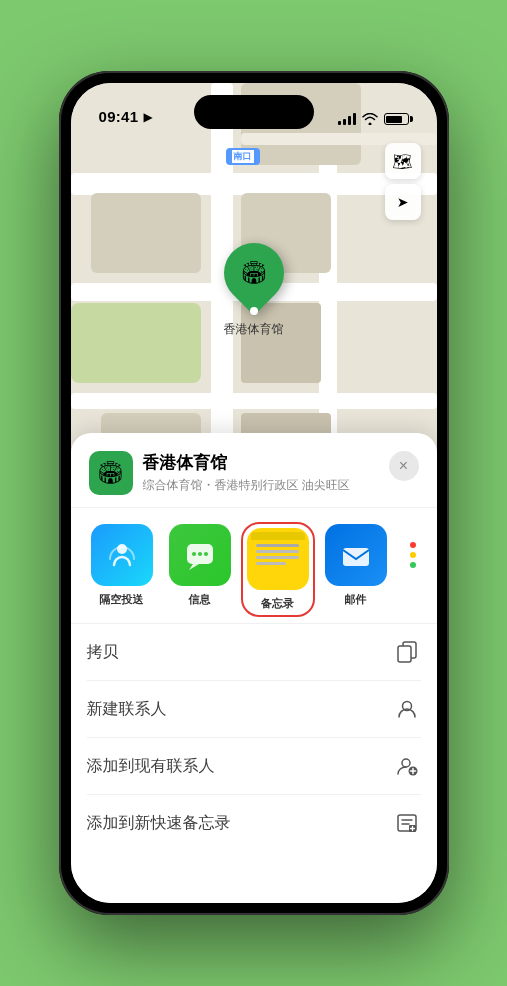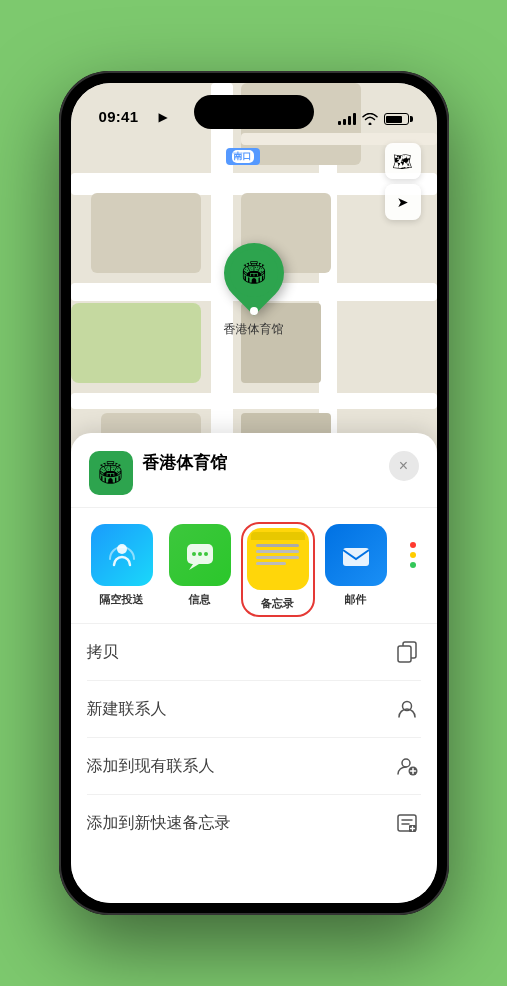--- a/index.html
+++ b/index.html
@@ -426,21 +426,21 @@
   </style>
 </head>
 <body>
 
 <div class="phone-frame">
   <div class="phone-screen">
 
     <div class="dynamic-island"></div>
 
     <div class="status-bar">
-      <div style="display:flex;align-items:center;gap:20px;">
+      <div style="display:flex;align-items:center;gap:5px;">
         <span class="status-time">09:41</span>
         <span style="font-size:12px;">▶</span>
       </div>
       <div class="status-icons">
         <div class="signal-bars">
           <span></span>
             <span></span>
             <span></span>
             <span></span>
         </div>
@@ -467,21 +467,21 @@
       <div class="block1" style="top:110px;left:20px;width:110px;height:80px;"></div>
       <div class="block1" style="top:110px;left:170px;width:90px;height:80px;"></div>
       <div class="park-area" style="top:220px;left:0px;width:130px;height:80px;"></div>
       <div class="block2" style="top:220px;left:170px;width:80px;height:80px;"></div>
       <div class="block1" style="top:0px;left:170px;width:120px;height:82px;"></div>
       <div class="block1" style="top:330px;left:30px;width:100px;height:100px;"></div>
       <div class="block2" style="top:330px;left:170px;width:90px;height:60px;"></div>
       <div class="road-h" style="top:50px;left:170px;right:0;height:12px;background:#f0ebe0;"></div>
 
       <div class="map-label">
-        <span style="font-size:9px;background:#fff;color:#5599ff;padding:0 2px;border-radius:5px;font-weight:700;">南口</span>
+        <span style="font-size:9px;background:#fff;color:#5599ff;padding:0 2px;border-radius:0;font-weight:700;">南口</span>
       </div>
 
       <div class="map-controls">
         <div class="map-ctrl-btn">🗺</div>
         <div class="map-ctrl-btn" style="font-size:14px;">➤</div>
       </div>
 
       <div class="location-pin">
         <div style="position:relative;width:60px;height:70px;">
           <div class="pin-bubble">
@@ -492,20 +492,21 @@
         <div class="pin-label">香港体育馆</div>
       </div>
     </div>
 
     <div class="bottom-sheet">
 
       <div class="venue-header">
         <div class="venue-icon">🏟</div>
         <div class="venue-info">
           <div class="venue-name">香港体育馆</div>
+          <div class="venue-sub">综合体育馆・香港特别行政区 油尖旺区</div>
         </div>
         <div class="close-btn">×</div>
       </div>
 
       <div class="share-row">
         <div class="share-items">
 
           <div class="share-item">
             <div class="share-app-icon airdrop">
               <svg width="32" height="32" viewBox="0 0 32 32">

